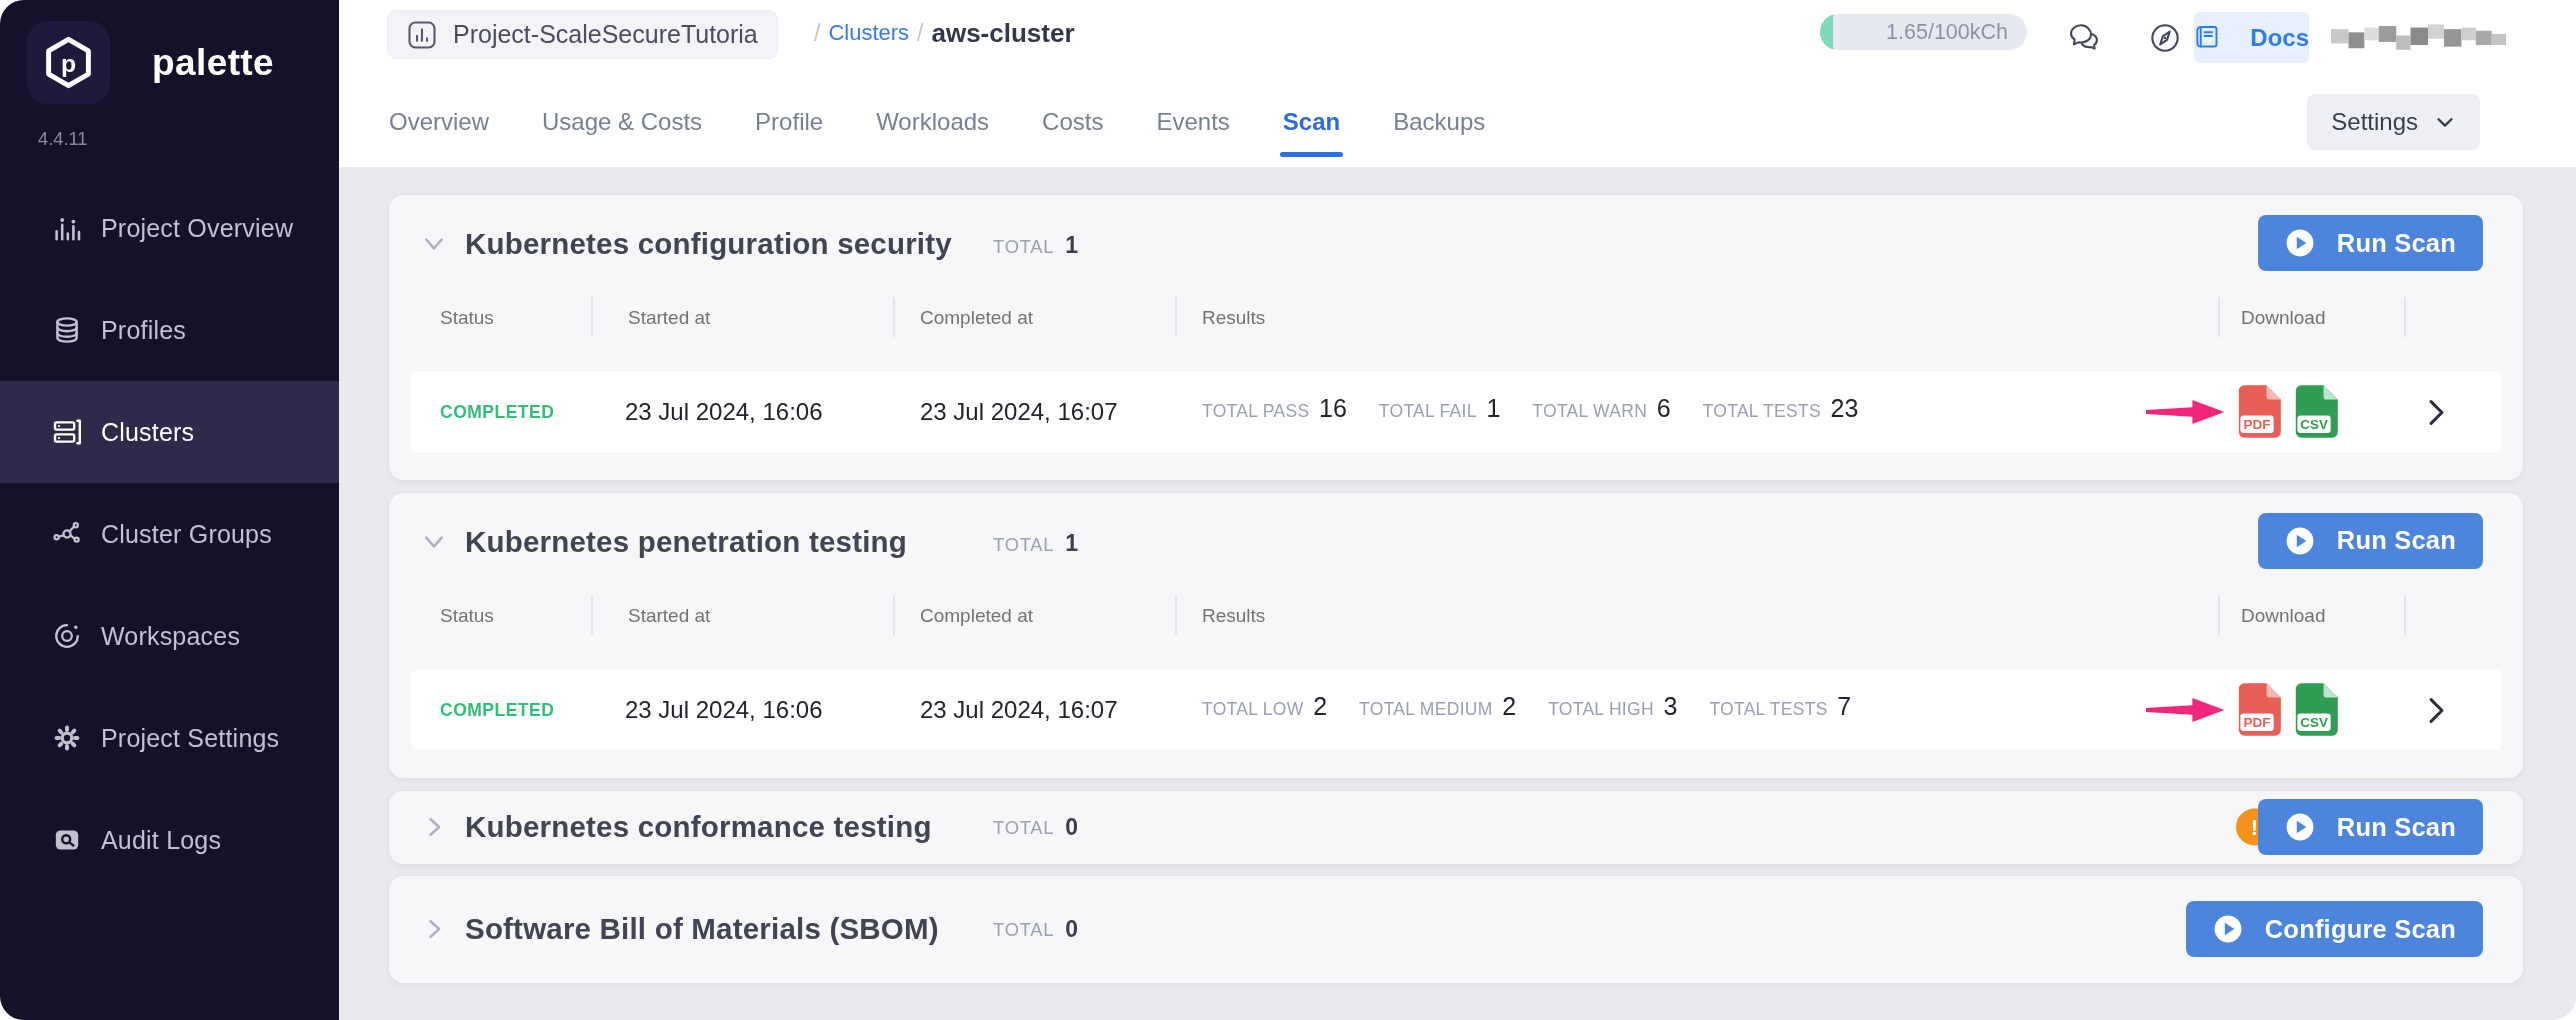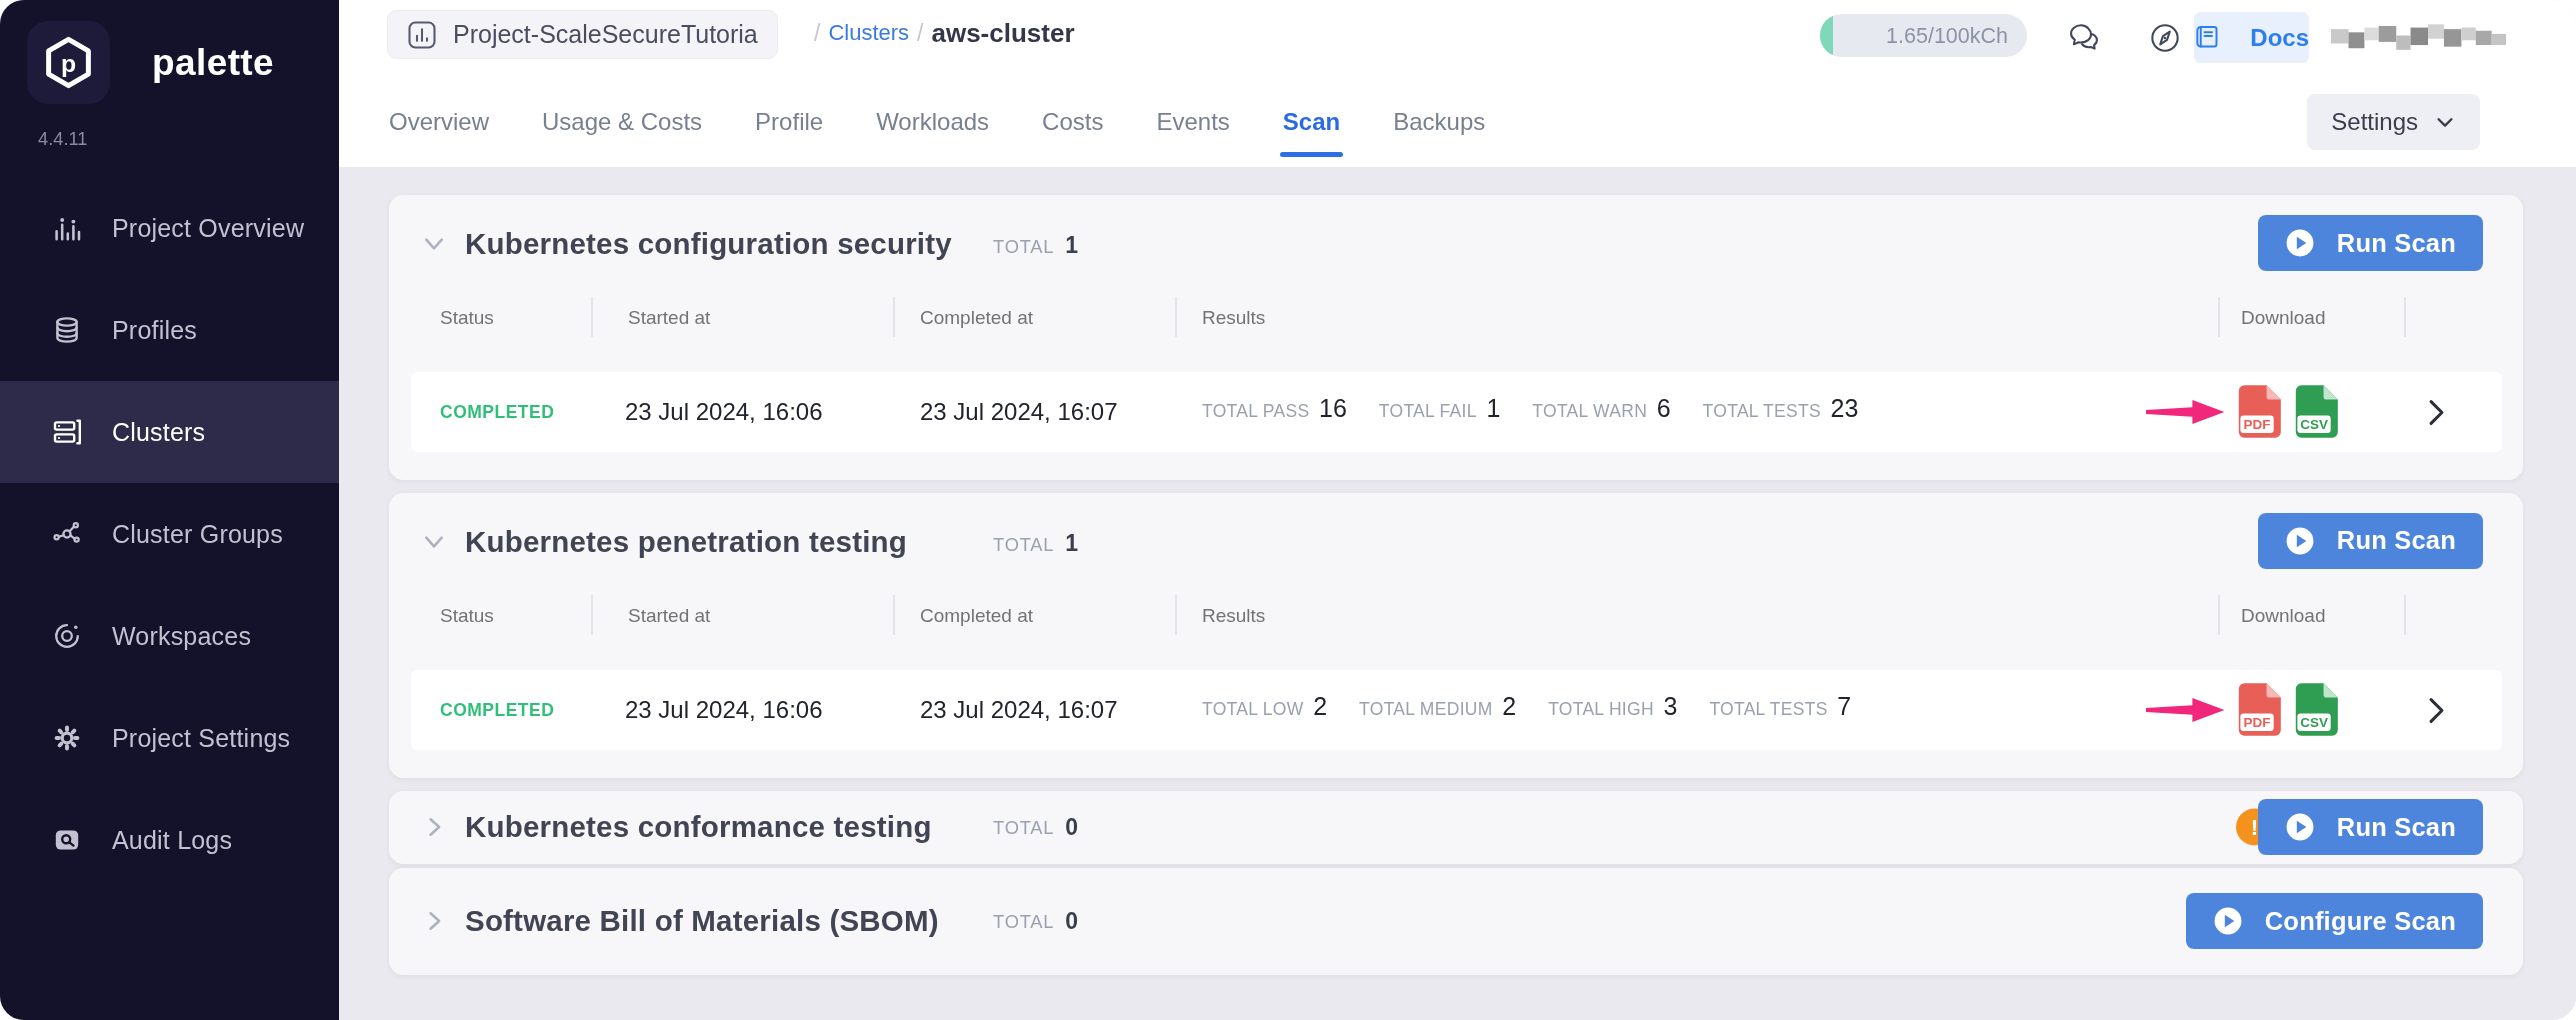--- a/index.html
+++ b/index.html
@@ -6,57 +6,57 @@
   html,body { width:2576px; height:1020px; background:#ffffff; font-family:"Liberation Sans", sans-serif; }
   .app { position:relative; width:2576px; height:1020px; border-radius:24px; overflow:hidden; background:#e9e9ef; }
 
   
   .sidebar { position:absolute; left:0; top:0; bottom:0; width:339px; background:#14112b; z-index:3; }
   .logo-row { position:absolute; left:27px; top:21px; display:flex; align-items:center; gap:24px; }
   .logo-tile { width:83px; height:83px; border-radius:21px; background:#1e1a3a; display:flex; align-items:center; justify-content:center; }
   .brand { color:#ffffff; font-size:37px; font-weight:700; letter-spacing:0.4px;margin-left:18px; }
   .version { position:absolute; left:38px; top:128px; color:#8b88a3; font-size:18.3px; }
   .nav { position:absolute; left:0; top:177px; right:0; }
-  .nav-item { height:102px; display:flex; align-items:center; gap:28px; padding-left:49px; color:#c3c1d0; cursor:pointer; }
+  .nav-item { height:102px; display:flex; align-items:center; gap:17px; padding-left:49px; color:#c3c1d0; cursor:pointer; }
   .nav-item .nv-icon { width:35px; height:35px; flex:0 0 35px; display:flex; align-items:center; justify-content:center; }
   .nav-item .nv-label { font-size:25px; font-weight:500; letter-spacing:0.2px; }
   .nav-item.active { background:#2e2b4a; color:#ffffff; }
 
   
   .topbar { position:absolute; left:339px; top:0; right:0; height:167px; background:#ffffff; z-index:2; }
   .crumb-row { position:absolute; left:0; top:0; right:0; height:80px; }
   .crumb-chip { position:absolute; left:48px; top:10.4px; height:49px; display:flex; align-items:center; gap:16px; background:#f4f4f8; border:0.8px solid #ebebf0; border-radius:9.6px; padding:0 19px; }
   .crumb-chip-label { font-size:25px; color:#4a4d5e; }
   .crumb-sep { font-size:23px; color:#c3c7d2; margin:0 8px; }
   .crumb-link { font-size:22px; color:#3b7ae0; cursor:pointer; }
   .crumb-current { font-size:26px; font-weight:700; color:#34374a; }
   .crumb-rest { position:absolute; left:467px; top:17.5px; display:flex; align-items:center; }
 
-  .usage-pill { position:absolute; right:549px; top:14.4px; width:207px; height:43px; border-radius:21.5px; background:#e7e9f1; overflow:hidden; }
+  .usage-pill { position:absolute; right:549px; top:14.4px; width:207px; height:36px; border-radius:21.5px; background:#e7e9f1; overflow:hidden; }
   .usage-pill::before { content:""; position:absolute; left:0; top:0; bottom:0; width:12.8px; background:#7fd8ba; border-radius:21.5px 0 0 21.5px; }
   .usage-text { position:absolute; right:19px; top:50%; transform:translateY(-50%); font-size:21.5px; color:#8d93a6; }
   .tb-icon { position:absolute; top:19px; width:38px; height:38px; color:#41465a; cursor:pointer; }
   .tb-chat { right:472px; }
   .tb-compass { right:392px; }
   .docs-btn { position:absolute; right:267px; top:12px; width:115px; height:51px; background:#e7f0fc; border-radius:6.4px; display:flex; align-items:center; justify-content:space-between; gap:11px; cursor:pointer; }
   .docs-label { font-size:24px; font-weight:600; color:#2d7df2; }
   .blur-user { position:absolute; right:70px; top:21px; width:175px; height:37px; cursor:default; }
 
   .tabs-row { position:absolute; left:0; top:80px; right:0; height:88px; display:flex; align-items:center; gap:53px; padding-left:50px; }
   .tab { position:relative; font-size:24px; font-weight:500; color:#78808f; cursor:pointer; padding-bottom:3.2px; }
   .tab.active { color:#2a6be4; font-weight:700; }
   .tab.active::after { content:""; position:absolute; left:-3.2px; right:-3.2px; bottom:-17.5px; height:5.6px; border-radius:3.2px; background:#2e6fe6; }
   .settings-btn { position:absolute; right:96px; top:94px; height:56px; padding:0 24px; background:#edeff4; border-radius:8px; display:flex; align-items:center; gap:16px; cursor:pointer; }
   .settings-label { font-size:24px; font-weight:500; color:#3a3d4b; }
 
   
   .content { position:absolute; left:339px; top:167px; right:0; bottom:0; background:#e9e9ef; padding:28px 53px 0 50px; }
   .panel { position:relative; background:#f7f7fa; border-radius:14.4px; box-shadow:0 1.6px 6.4px rgba(25,28,50,.05); }
   .panel.expanded { height:285px; margin-bottom:12.8px; }
-  .panel.collapsed-sm { height:73px; margin-bottom:4px; }
+  .panel.collapsed-sm { height:73px; margin-bottom:12px; }
   .panel.collapsed-lg { height:107px; }
 
   .panel-head { position:absolute; left:33px; top:32px; display:flex; align-items:center; gap:19px; }
   .panel.collapsed-sm .panel-head, .panel.collapsed-lg .panel-head { top:50%; transform:translateY(-50%); }
   .panel-title { font-size:29.5px; font-weight:700; color:#414453; letter-spacing:0.2px; }
   .caret { width:24px; height:24px; color:#aeb2c0; cursor:pointer; }
 
   .total-group { position:absolute; left:604px; display:flex; align-items:baseline; gap:11px; }
   .panel.expanded .total-group { top:37px; }
   .panel.collapsed-sm .total-group, .panel.collapsed-lg .total-group { top:50%; transform:translateY(-50%); display:flex; align-items:center; }

